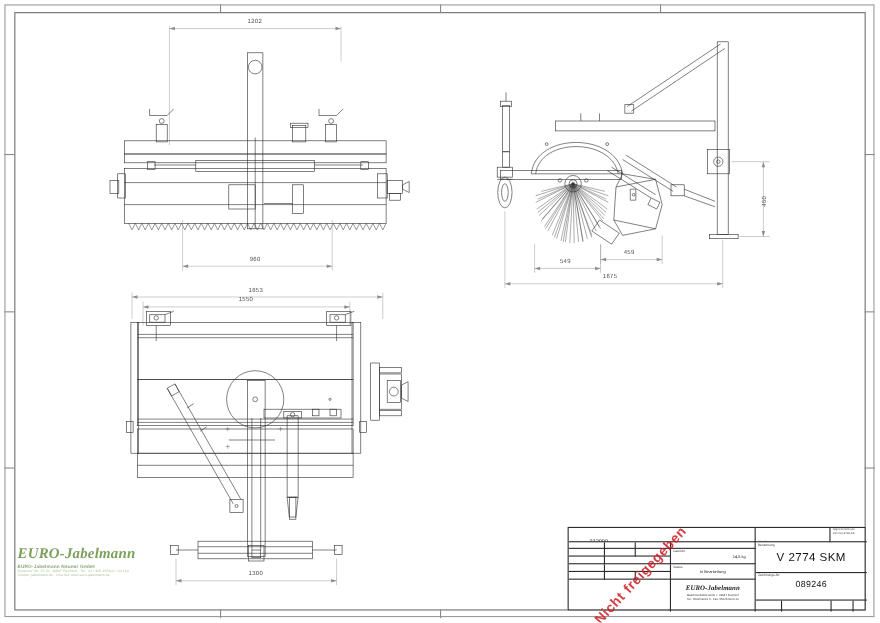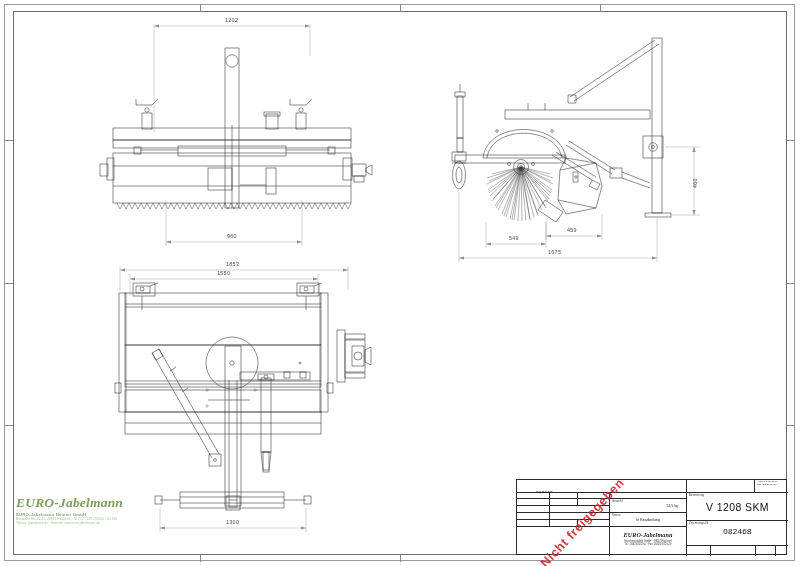--- a/index.html
+++ b/index.html
@@ -497,26 +497,26 @@
       <span class="tiny">Oberfl.</span>
       
     </div>
     <div class="cell bb" style="left:238px;top:0;width:33px;height:13px;padding:1px 2px;">
       <div class="tiny" style="font-size:2.4px;line-height:2.9px;">Allgemeintoleranz</div>
       <div class="tiny" style="font-size:2.4px;line-height:2.9px;">DIN ISO 2768-mK</div>
     </div>
 
     <div class="cell bb" style="left:170px;top:13px;width:101px;height:28px;padding:1px 2px;">
       <div class="tiny">Benennung</div>
-      <div class="val-lg" style="text-align:center;margin-top:4px;">V 1208 SKM</div>
+      <div class="val-lg" style="text-align:center;margin-top:4px;">V 2774 SKM</div>
     </div>
 
     <div class="cell bb" style="left:170px;top:41px;width:101px;height:25px;padding:1px 2px;">
       <div class="tiny">Zeichnungs-Nr.</div>
-      <div class="val-md" style="text-align:center;margin-top:2px;">082468</div>
+      <div class="val-md" style="text-align:center;margin-top:2px;">089246</div>
     </div>
 
     <div class="cell br" style="left:170px;top:66px;width:24px;height:10px;padding:.8px 1px;">
       
       
     </div>
     <div class="cell br" style="left:194px;top:66px;width:45px;height:10px;padding:.8px 1px;">
       
     </div>
     <div class="cell br" style="left:239px;top:66px;width:20px;height:10px;padding:.8px 1px;">

